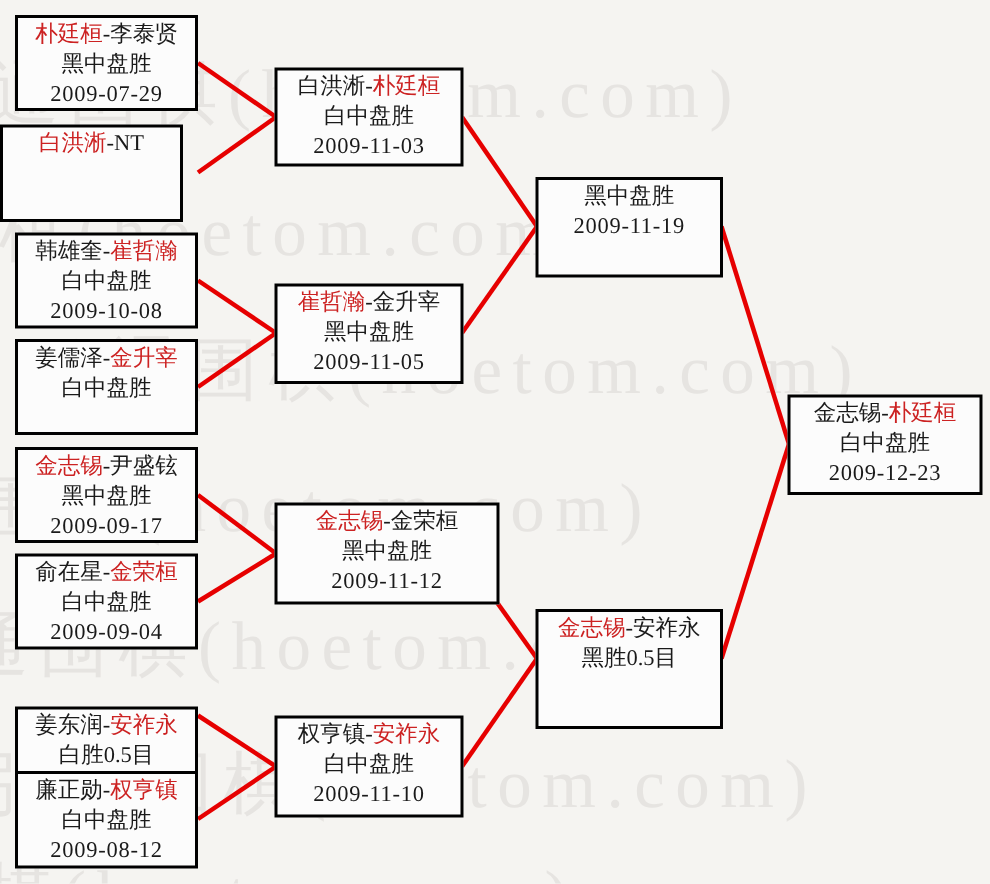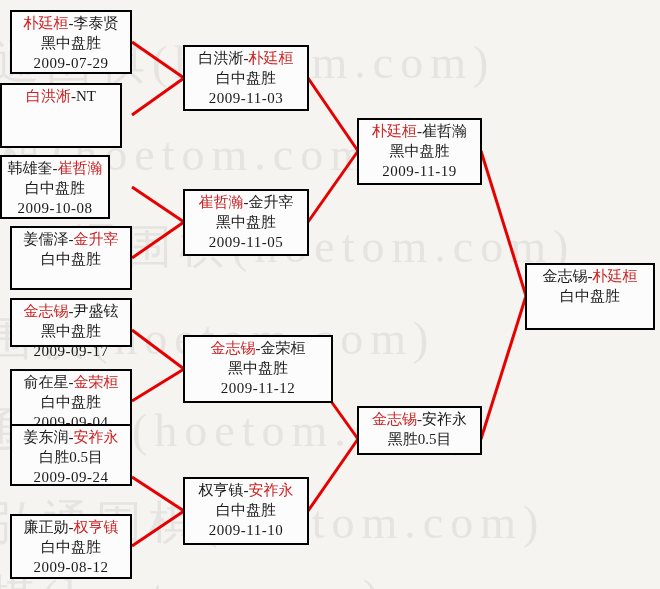--- a/index.html
+++ b/index.html
@@ -65,44 +65,44 @@
     <div class="bl result">黑中盘胜</div>
     <div class="bl date">2009-07-29</div>
   </div>
 
   <div class="box" style="left:0;top:83px;width:122px;height:65px">
     <div class="bl players"><span class="win">白洪淅</span><span>-</span><span>NT</span></div>
     <div class="bl result"></div>
     <div class="bl date"></div>
   </div>
 
-  <div class="box" style="left:0;top:155px;width:110px;height:64px">
+  <div class="box" style="left:10px;top:155px;width:122px;height:64px">
     <div class="bl players"><span>韩雄奎</span><span>-</span><span class="win">崔哲瀚</span></div>
     <div class="bl result">白中盘胜</div>
     <div class="bl date">2009-10-08</div>
   </div>
 
   <div class="box" style="left:10px;top:226px;width:122px;height:64px">
     <div class="bl players"><span>姜儒泽</span><span>-</span><span class="win">金升宰</span></div>
     <div class="bl result">白中盘胜</div>
   </div>
 
-  <div class="box" style="left:10px;top:298px;width:122px;height:49px">
+  <div class="box" style="left:10px;top:298px;width:122px;height:64px">
     <div class="bl players"><span class="win">金志锡</span><span>-</span><span>尹盛铉</span></div>
     <div class="bl result">黑中盘胜</div>
     <div class="bl date">2009-09-17</div>
   </div>
 
   <div class="box" style="left:10px;top:369px;width:122px;height:64px">
     <div class="bl players"><span>俞在星</span><span>-</span><span class="win">金荣桓</span></div>
     <div class="bl result">白中盘胜</div>
     <div class="bl date">2009-09-04</div>
   </div>
 
-  <div class="box" style="left:10px;top:424px;width:122px;height:62px">
+  <div class="box" style="left:10px;top:471px;width:122px;height:62px">
     <div class="bl players"><span>姜东润</span><span>-</span><span class="win">安祚永</span></div>
     <div class="bl result">白胜0.5目</div>
     <div class="bl date">2009-09-24</div>
   </div>
 
   <div class="box" style="left:10px;top:514px;width:122px;height:65px">
     <div class="bl players"><span>廉正勋</span><span>-</span><span class="win">权亨镇</span></div>
     <div class="bl result">白中盘胜</div>
     <div class="bl date">2009-08-12</div>
   </div>
@@ -125,28 +125,28 @@
     <div class="bl date">2009-11-12</div>
   </div>
 
   <div class="box" style="left:183px;top:477px;width:126px;height:68px">
     <div class="bl players"><span>权亨镇</span><span>-</span><span class="win">安祚永</span></div>
     <div class="bl result">白中盘胜</div>
     <div class="bl date">2009-11-10</div>
   </div>
 
   <div class="box" style="left:357px;top:118px;width:125px;height:67px">
-    <div class="bl players"><span class="win">朴廷桓</span><span>-</span><span>崔哲瀚</span></div>
     <div class="bl result">黑中盘胜</div>
     <div class="bl date">2009-11-19</div>
   </div>
 
-  <div class="box" style="left:357px;top:406px;width:125px;height:49px">
+  <div class="box" style="left:357px;top:406px;width:125px;height:80px">
     <div class="bl players"><span class="win">金志锡</span><span>-</span><span>安祚永</span></div>
     <div class="bl result">黑胜0.5目</div>
   </div>
 
   <div class="box" style="left:525px;top:263px;width:130px;height:67px">
     <div class="bl players"><span>金志锡</span><span>-</span><span class="win">朴廷桓</span></div>
     <div class="bl result">白中盘胜</div>
+    <div class="bl date">2009-12-23</div>
   </div>
 
 </div>
 
 </body></html>

